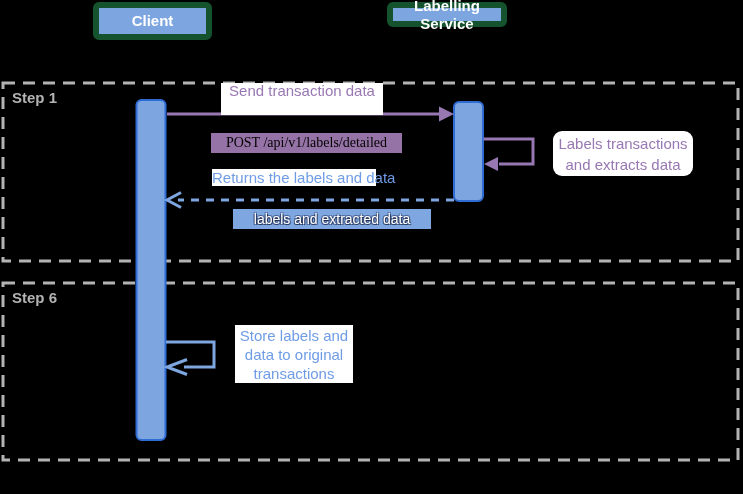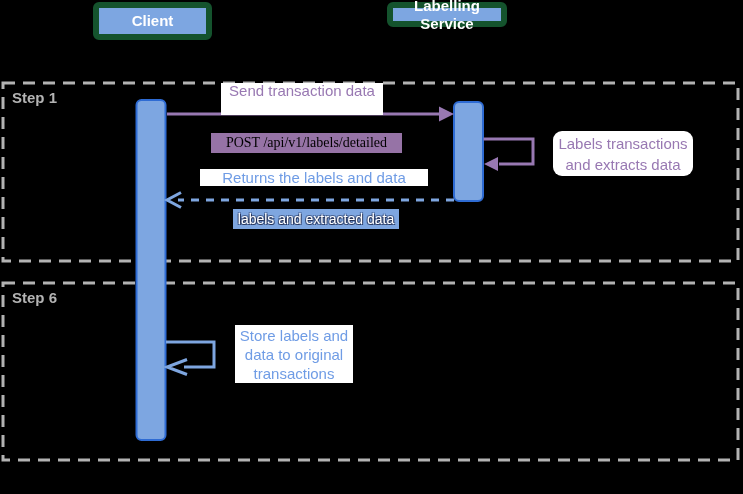--- a/index.html
+++ b/index.html
@@ -58,26 +58,26 @@
     left: 221px; top: 83px; width: 162px; height: 32px;
     background: #ffffff; color: #9878b2;
     font-size: 15px; line-height: 16px;
   }
   #post-badge {
     left: 211px; top: 133px; width: 191px; height: 20px;
     background: #9673a6; color: #000000;
     font-size: 14px; line-height: 20px; font-family: Liberation Serif, serif;
   }
   #returns-label {
-    left: 200px; top: 169px; width: 228px; height: 17px;
+    left: 212px; top: 169px; width: 164px; height: 17px;
     background: #ffffff; color: #6f9ce5;
     font-size: 15px; line-height: 17px;
   }
   #payload-badge {
-    left: 233px; top: 209px; width: 166px; height: 20px;
+    left: 233px; top: 209px; width: 198px; height: 20px;
     background: #7ea6e0; color: #ffffff;
     font-size: 14px; line-height: 20px;
     text-shadow: 1px 1px 0 rgba(25,35,70,0.75), -1px -1px 0 rgba(25,35,70,0.4),
                  1px -1px 0 rgba(25,35,70,0.4), -1px 1px 0 rgba(25,35,70,0.6);
   }
   .note-label {
     position: absolute;
     background: #ffffff;
     text-align: center;
     display: flex;

